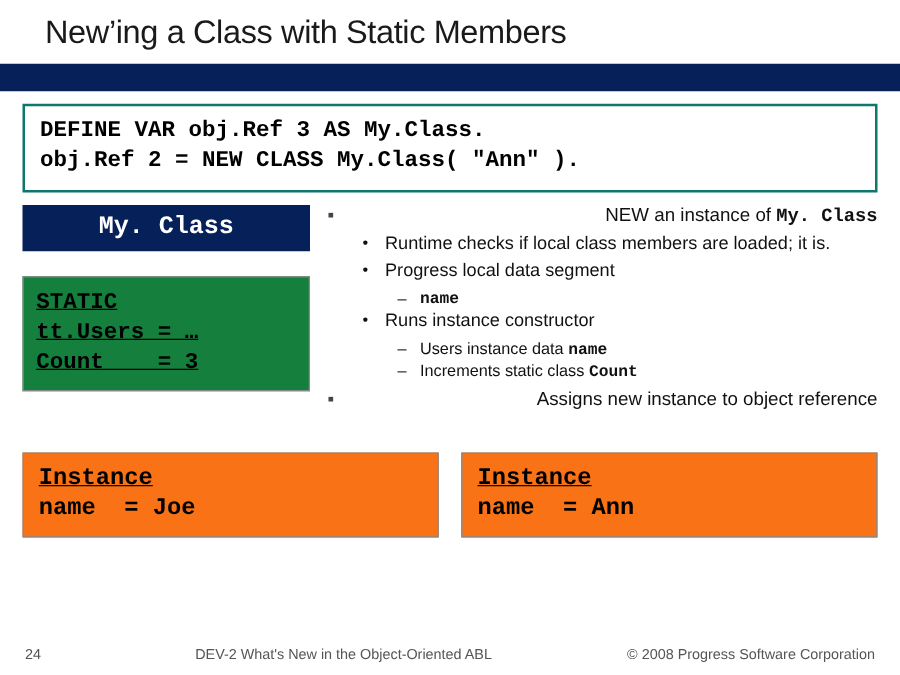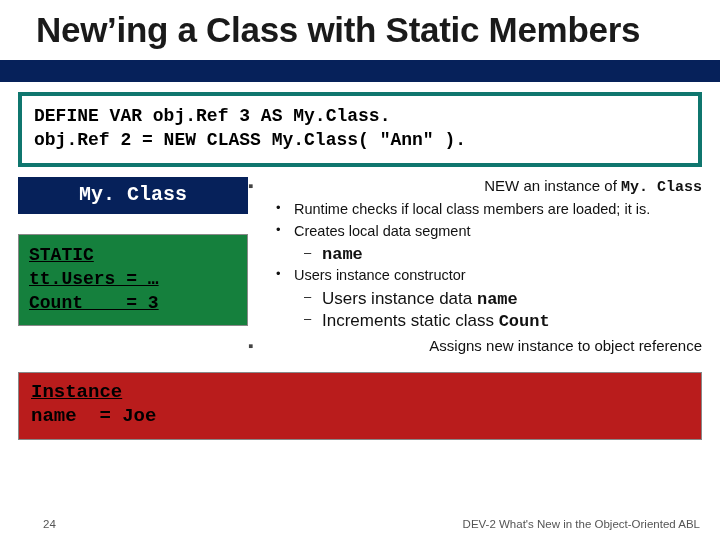--- a/index.html
+++ b/index.html
@@ -1,30 +1,30 @@
 <!DOCTYPE html>
 <html><head>
 <meta charset="utf-8">
 <style>
   * { box-sizing: border-box; margin: 0; padding: 0; }
   html, body { width: 720px; height: 540px; font-family: Arial, Helvetica, sans-serif; background: #fff; }
   .slide { width: 720px; height: 540px; position: relative; background: #fff; }
   .title-wrap { padding: 10px 24px 4px 36px; }
-  .title { font-size: 35px; color: #1a1a1a; font-weight: 700; letter-spacing: -0.3px; }
+  .title { font-size: 26px; color: #1a1a1a; font-weight: 400; letter-spacing: -0.3px; }
   .title-bar { height: 22px; background: #06215a; margin-top: 6px; }
   .code-box {
     margin: 10px 18px 0 18px;
-    border: 4px solid #0f766e;
+    border: 2px solid #0f766e;
     padding: 8px 12px 10px 12px;
     font-family: "Courier New", monospace;
     font-size: 18px;
     font-weight: bold;
     line-height: 1.35;
   }
-  .content { display: flex; margin: 10px 18px 0 18px; }
+  .content { display: flex; margin: 10px 18px 0 18px; gap: 14px; }
   .left-col { width: 230px; flex: none; }
   .myclass-label {
     background: #06215a; color: #fff; text-align: center;
     font-family: "Courier New", monospace; font-weight: bold;
     font-size: 20px; padding: 6px 0 8px 0;
   }
   .static-box {
     background: #15803d; border: 1px solid #888; margin-top: 20px;
     font-family: "Courier New", monospace; font-weight: bold;
     font-size: 18px; padding: 8px 10px 10px 10px; line-height: 1.35;
@@ -33,34 +33,35 @@
   .static-box .u { text-decoration: underline; }
   .right-col { flex: 1; font-size: 15px; color: #111; }
   .bul-sq { display: flex; margin-bottom: 4px; }
   .bul-sq .mk { width: 18px; color: #444; }
   .bul-sq .tx { flex: 1; text-align: right; }
   .sub-dot { display: flex; margin-left: 28px; margin-bottom: 4px; }
   .sub-dot .mk { width: 18px; font-size: 13px; }
   .sub-dot .tx { flex: 1; font-size: 14.5px; line-height: 1.3; }
   .sub-dash { display: flex; margin-left: 56px; margin-bottom: 2px; }
   .sub-dash .mk { width: 18px; font-size: 13px; }
-  .sub-dash .tx { flex: 1; font-size: 17px; }
+  .sub-dash .tx { flex: 1; font-size: 13px; }
   .mono { font-family: "Courier New", monospace; font-weight: bold; }
   .instances { display: flex; margin: 14px 18px 0 18px; gap: 18px; justify-content: space-between; }
   .inst {
-    flex: 1; background: #b91c1c; border: 1px solid #888;
+    flex: 1; background: #f97316; border: 1px solid #888;
     font-family: "Courier New", monospace; font-weight: bold;
     font-size: 19px; padding: 8px 12px 10px 12px; line-height: 1.25;
     white-space: pre;
+    margin-top: 16px;
   }
   .inst .u { text-decoration: underline; }
   .footer {
     position: absolute; left: 0; right: 0; bottom: 10px;
     display: flex; justify-content: space-between; align-items: baseline;
-    padding: 0 20px; font-size: 11.5px; color: #555; margin-left: 23px;
+    padding: 0 20px; font-size: 11.5px; color: #555;
   }
   .footer .pg { width: 28px; text-align: left; }
 </style>
 </head>
 <body>
 
 <div class="slide">
   <div class="title-wrap">
     <div class="title">New’ing a Class with Static Members</div>
   </div>
@@ -85,29 +86,29 @@
         <div class="tx">
           <span>NEW an instance of </span><span class="mono">My. Class</span>
         </div>
       </div>
       <div class="sub-dot">
         <div class="mk">•</div>
         <div class="tx">Runtime checks if local class members are loaded; it is.</div>
       </div>
       <div class="sub-dot">
         <div class="mk">•</div>
-        <div class="tx">Creates local data segment</div>
+        <div class="tx">Progress local data segment</div>
       </div>
       <div class="sub-dash">
         <div class="mk">–</div>
         <div class="tx mono">name</div>
       </div>
       <div class="sub-dot">
         <div class="mk">•</div>
-        <div class="tx">Users instance constructor</div>
+        <div class="tx">Runs instance constructor</div>
       </div>
       <div class="sub-dash">
         <div class="mk">–</div>
         <div class="tx">
           <span>Users instance data </span><span class="mono">name</span>
         </div>
       </div>
       <div class="sub-dash">
         <div class="mk">–</div>
         <div class="tx">
@@ -117,19 +118,22 @@
       <div class="bul-sq" style="margin-top:6px">
         <div class="mk">▪</div>
         <div class="tx">Assigns new instance to object reference</div>
       </div>
     </div>
   </div>
 
   <div class="instances">
     <div class="inst"><span class="u">Instance</span>
 <span>name  = Joe</span></div>
+    <div class="inst"><span class="u">Instance</span>
+<span>name  = Ann</span></div>
   </div>
 
   <div class="footer">
     <div class="pg">24</div>
     <div>DEV-2 What's New in the Object-Oriented ABL</div>
+    <div>© 2008 Progress Software Corporation</div>
   </div>
 </div>
 
 </body></html>

